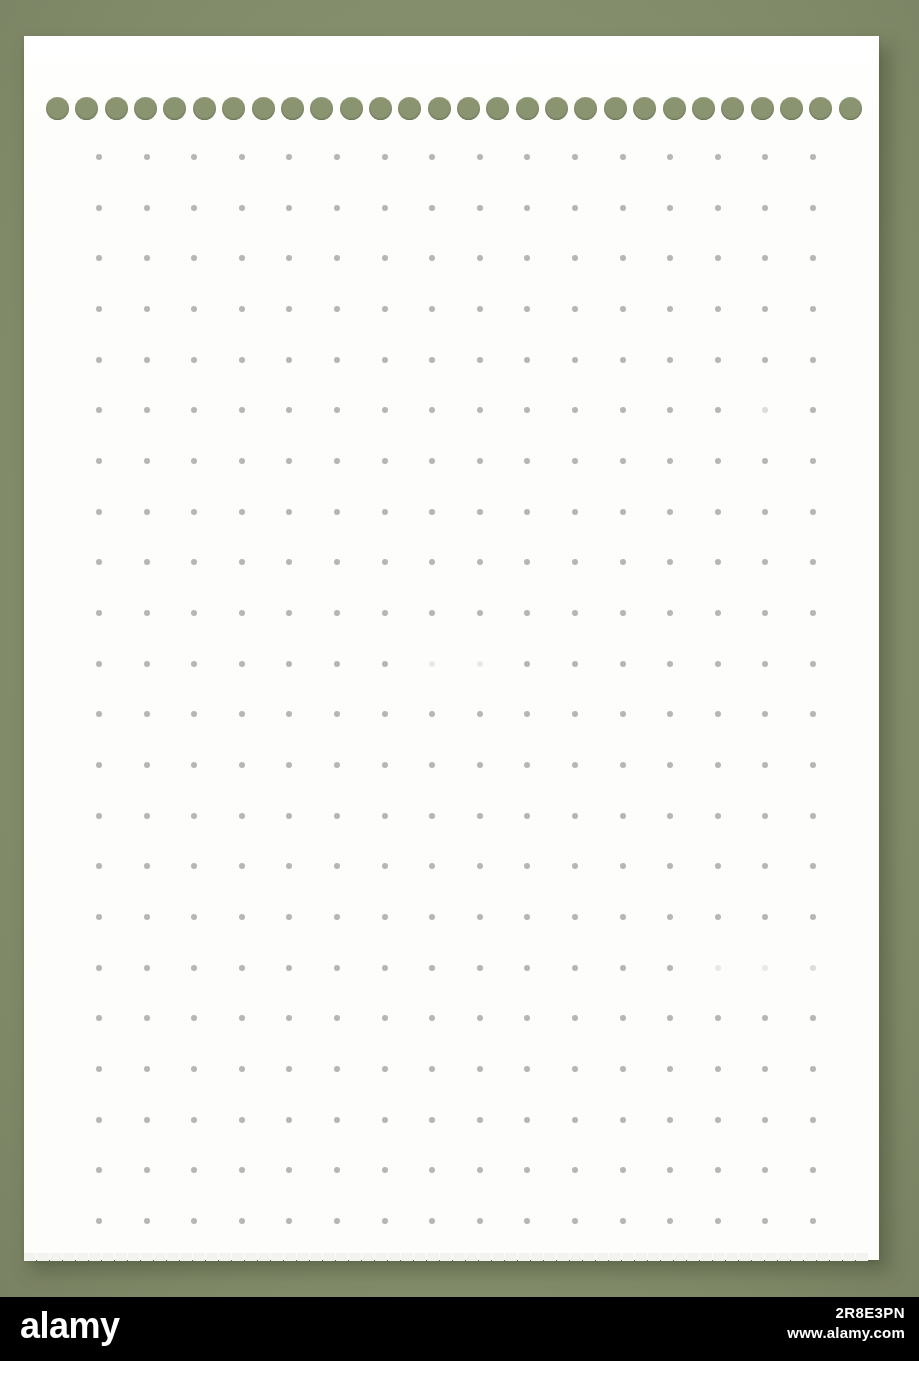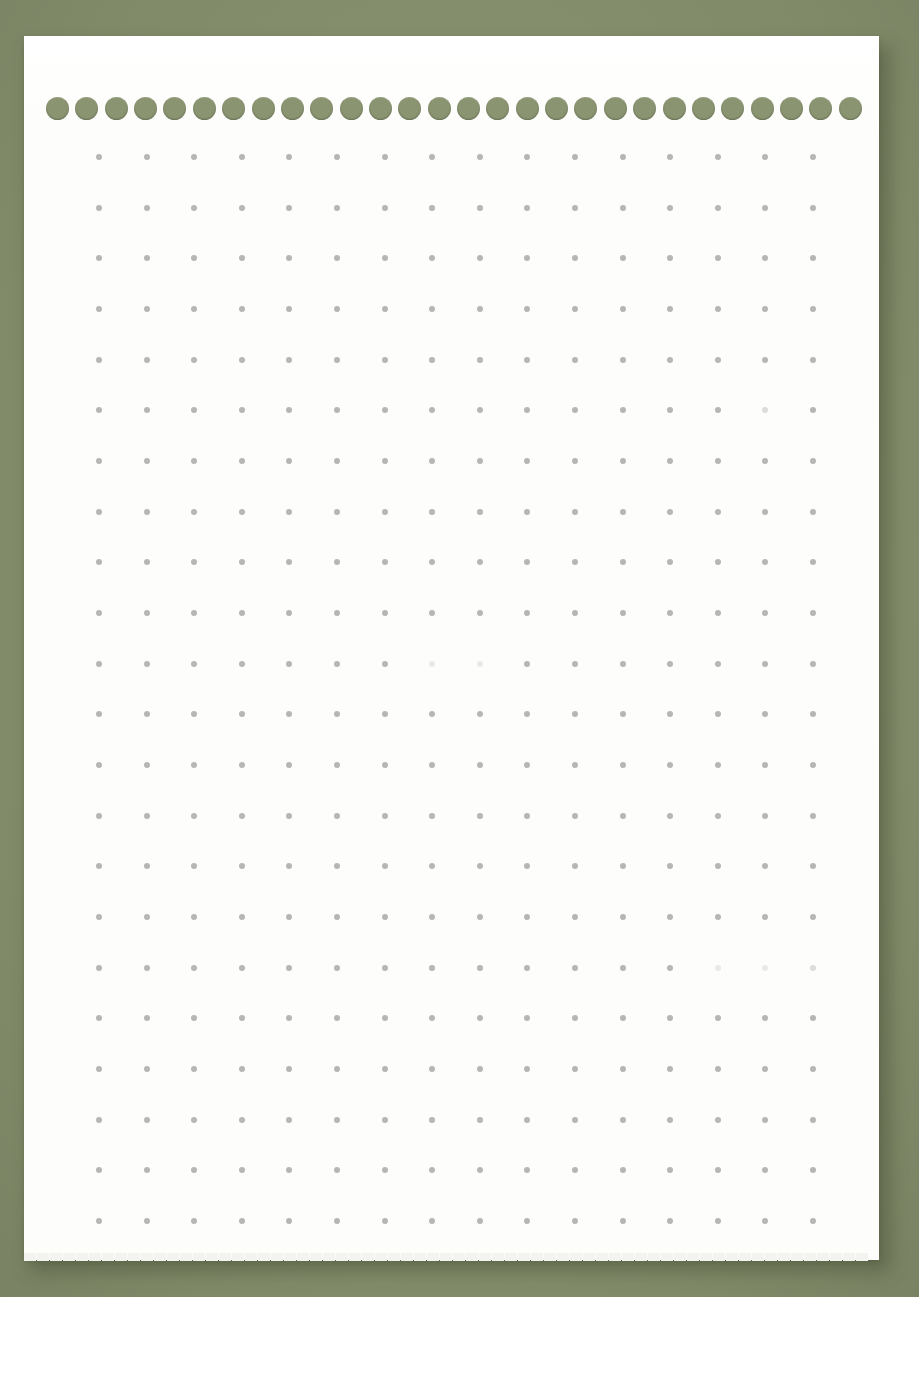--- a/index.html
+++ b/index.html
@@ -681,14 +681,23 @@
           <div class="fringe-tab" style="left: 767px; height: 8px;"></div>
           <div class="fringe-tab" style="left: 780px; height: 8px;"></div>
           <div class="fringe-tab" style="left: 793px; height: 8px;"></div>
           <div class="fringe-tab" style="left: 806px; height: 8px;"></div>
           <div class="fringe-tab" style="left: 819px; height: 8px;"></div>
           <div class="fringe-tab" style="left: 832px; height: 8px;"></div>
         </div>
     </div>
   </div>
 
+  <div id="footer">
+    <div id="footer-bar">
+      <div id="footer-left">alamy</div>
+      <div id="footer-right">
+        <div id="image-id">2R8E3PN</div>
+        <div id="site-url">www.alamy.com</div>
+      </div>
+    </div>
+  </div>
 
 </div>
 
 </body></html>

